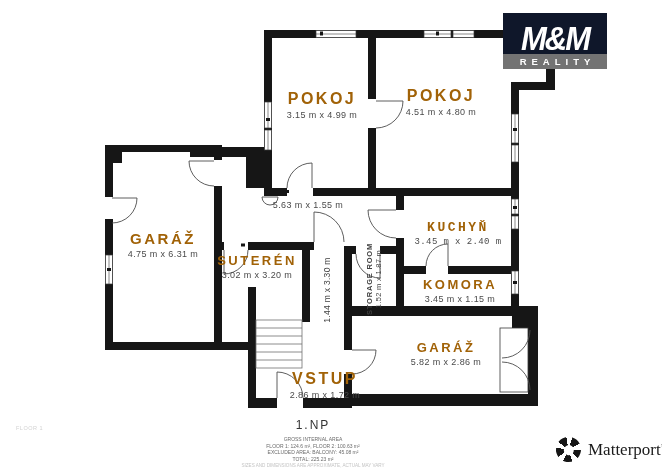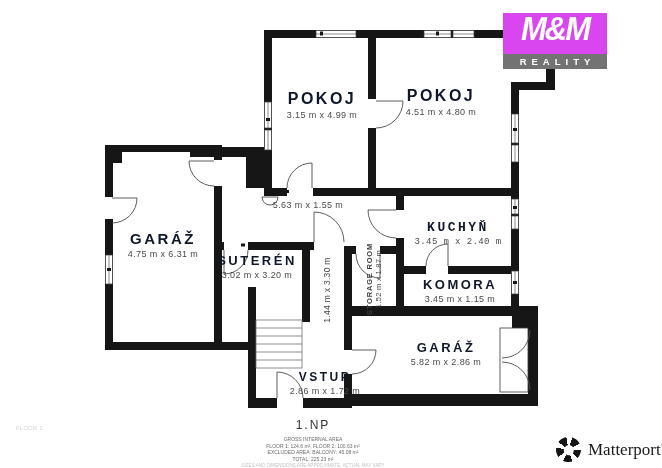--- a/index.html
+++ b/index.html
@@ -1,27 +1,27 @@
 <!DOCTYPE html>
 <html><head>
 <meta charset="utf-8">
 <style>
   html,body{margin:0;padding:0;background:#ffffff;}
   #stage{position:relative;width:662px;height:468px;background:#fff;overflow:hidden;
          font-family:"Liberation Sans", sans-serif;}
   svg{position:absolute;left:0;top:0;}
   .label{position:absolute;text-align:center;color:#3d3d3d;pointer-events:none;}
-  .label .rname{font-weight:600;letter-spacing:2.5px;color:#0f172a;}
+  .label .rname{font-weight:600;letter-spacing:2.5px;color:#a16207;}
   .label .rdims{font-size:9px;letter-spacing:.4px;color:#4a4a4a;margin-top:2px;font-weight:400;}
-  .fs16{font-size:16px;} .fs15{font-size:15px;} .fs13{font-size:13px;} .fs12{font-size:12px;}
+  .fs16{font-size:16px;} .fs15{font-size:15px;} .fs13{font-size:13px;} .fs12{font-size:16px;}
   .vert{position:absolute;display:flex;align-items:center;justify-content:center;}
   .vert .inner{transform:rotate(-90deg);white-space:nowrap;text-align:center;color:#3f3f3f;}
   
   #mm-logo{position:absolute;left:503px;top:13px;width:104px;height:56px;z-index:5;}
-  #mm-top{height:41px;background:#d946ef;display:flex;align-items:flex-start;justify-content:center;}
+  #mm-top{height:41px;background:#0f172a;display:flex;align-items:flex-end;justify-content:center;}
   #mm-top span{color:#fff;font-weight:bold;font-style:italic;font-size:31px;letter-spacing:-2px;
                line-height:1;transform:scaleY(1.08);}
   #mm-bot{height:15px;background:#737373;display:flex;align-items:center;justify-content:center;}
   #mm-bot span{color:#fff;font-weight:bold;font-size:9.5px;letter-spacing:5px;text-indent:5px;line-height:1;}
   
   #floor-title{position:absolute;left:253px;top:418px;width:120px;text-align:center;
                font-size:12px;letter-spacing:2px;color:#333;}
   #area-block{position:absolute;left:203px;top:436px;width:220px;text-align:center;
               font-size:5px;line-height:6.5px;color:#6b6b6b;}
   #area-block .dim-note{color:#c4c4c4;margin-top:1px;font-size:4.6px;}

